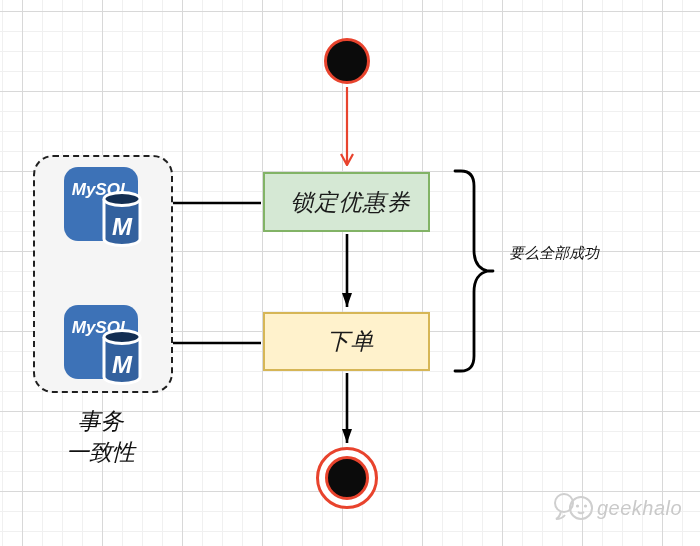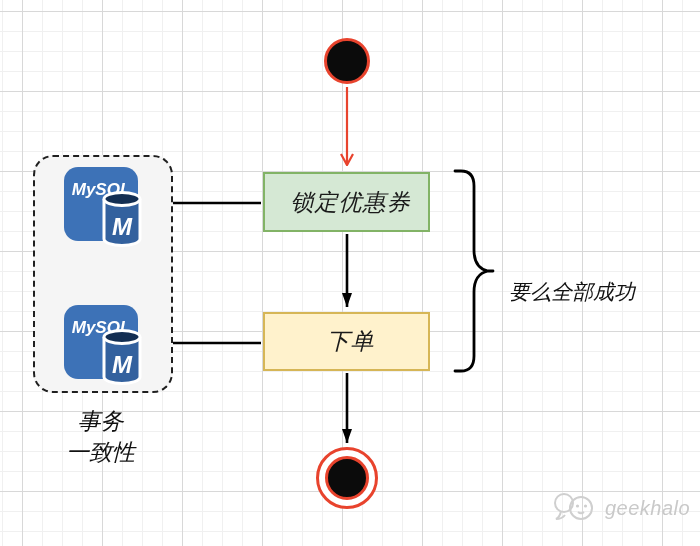--- a/index.html
+++ b/index.html
@@ -85,31 +85,30 @@
     text-align: center;
     font-size: 23px;
     line-height: 31px;
     color: #111111;
   }
 
   
   .annotation-text {
     left: 509px; top: 238px;
     width: 170px;
-    font-size: 21px;
+    font-size: 15px;
     line-height: 30px;
     color: #111111;
     white-space: nowrap;
-    margin-top: 39px;
   }
 
   
   .watermark {
     left: 551px; top: 489px;
-    display: flex; align-items: center; gap: 8px;
+    display: flex; align-items: center; gap: 0;
     color: #c9c9c9;
   }
   .watermark-text {
     font-size: 20px;
     letter-spacing: 0.5px;
   }
 
   svg text { font-family: "Liberation Sans", "DejaVu Sans", sans-serif; }
   .edge-layer { left: 0; top: 0; pointer-events: none; }
 </style>

